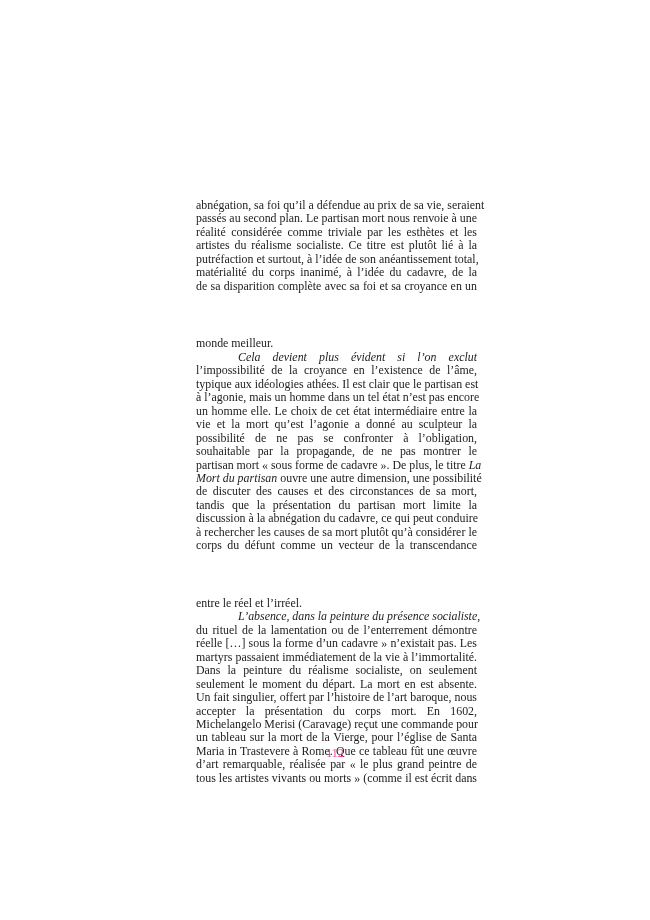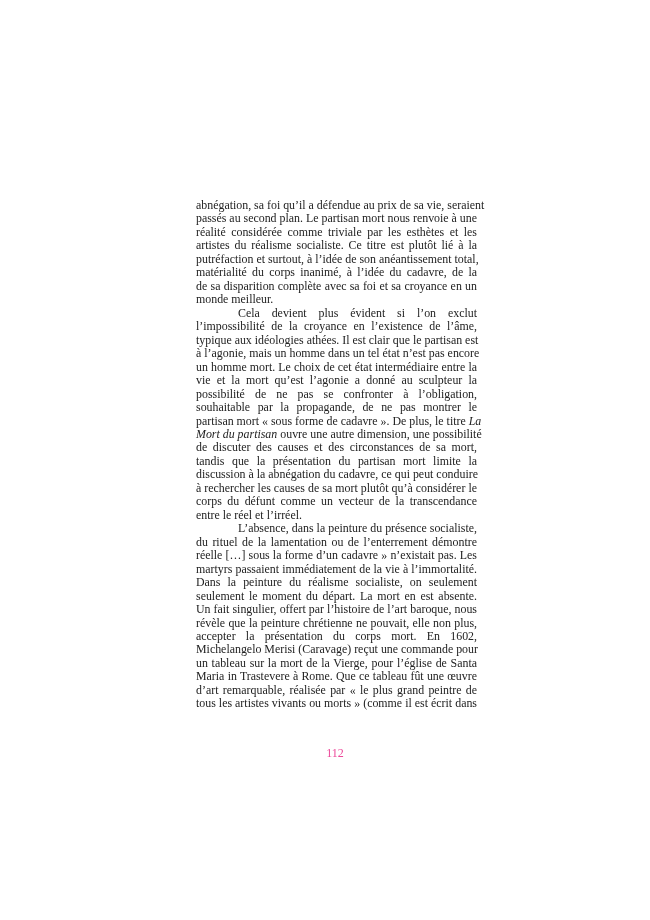--- a/index.html
+++ b/index.html
@@ -16,22 +16,22 @@
     color: #222222;
   }
   .line {
     display: block;
     height: 13.47px;
     white-space: nowrap;
     text-align: justify;
     text-align-last: justify;
     overflow: visible;
   }
-  .line.last { text-align-last: left; }
-  .line.indent { padding-left: 42px; }
+  .line.last { text-align-last: left; margin-top: 44px; }
+  .line.indent { padding-left: 42px; font-style: italic; }
   .line em { font-style: italic; }
   .page-number {
     position: absolute;
     left: 0; width: 650px;
     top: 746px;
     text-align: center;
     font-family: "Liberation Serif", serif;
     font-size: 12px;
     color: #ec4899;
   }
@@ -46,40 +46,39 @@
       <span class="line">réalité considérée comme triviale par les esthètes et les</span>
       <span class="line">artistes du réalisme socialiste. Ce titre est plutôt lié à la</span>
       <span class="line">putréfaction et surtout, à l’idée de son anéantissement total,</span>
       <span class="line">matérialité du corps inanimé, à l’idée du cadavre, de la</span>
       <span class="line">de sa disparition complète avec sa foi et sa croyance en un</span>
       <span class="line last">monde meilleur.</span>
       <span class="line indent">Cela devient plus évident si l’on exclut</span>
       <span class="line">l’impossibilité de la croyance en l’existence de l’âme,</span>
       <span class="line">typique aux idéologies athées. Il est clair que le partisan est</span>
       <span class="line">à l’agonie, mais un homme dans un tel état n’est pas encore</span>
-      <span class="line">un homme mort. Le choix de cet état intermédiaire entre la</span>
+      <span class="line">un homme elle. Le choix de cet état intermédiaire entre la</span>
       <span class="line">vie et la mort qu’est l’agonie a donné au sculpteur la</span>
       <span class="line">possibilité de ne pas se confronter à l’obligation,</span>
       <span class="line">souhaitable par la propagande, de ne pas montrer le</span>
       <span class="line">partisan mort « sous forme de cadavre ». De plus, le titre <em>La</em></span>
       <span class="line"><em>Mort du partisan</em> ouvre une autre dimension, une possibilité</span>
       <span class="line">de discuter des causes et des circonstances de sa mort,</span>
       <span class="line">tandis que la présentation du partisan mort limite la</span>
       <span class="line">discussion à la abnégation du cadavre, ce qui peut conduire</span>
       <span class="line">à rechercher les causes de sa mort plutôt qu’à considérer le</span>
       <span class="line">corps du défunt comme un vecteur de la transcendance</span>
       <span class="line last">entre le réel et l’irréel.</span>
       <span class="line indent">L’absence, dans la peinture du présence socialiste,</span>
       <span class="line">du rituel de la lamentation ou de l’enterrement démontre</span>
       <span class="line">réelle […] sous la forme d’un cadavre » n’existait pas. Les</span>
       <span class="line">martyrs passaient immédiatement de la vie à l’immortalité.</span>
       <span class="line">Dans la peinture du réalisme socialiste, on seulement</span>
       <span class="line">seulement le moment du départ. La mort en est absente.</span>
       <span class="line">Un fait singulier, offert par l’histoire de l’art baroque, nous</span>
-      <span class="line">révèle que la peinture chrétienne ne pouvait, elle non plus,</span>
       <span class="line">accepter la présentation du corps mort. En 1602,</span>
       <span class="line">Michelangelo Merisi (Caravage) reçut une commande pour</span>
       <span class="line">un tableau sur la mort de la Vierge, pour l’église de Santa</span>
       <span class="line">Maria in Trastevere à Rome. Que ce tableau fût une œuvre</span>
       <span class="line">d’art remarquable, réalisée par « le plus grand peintre de</span>
       <span class="line">tous les artistes vivants ou morts » (comme il est écrit dans</span>
     </div>
   <div class="page-number">112</div>
 </div>
 

